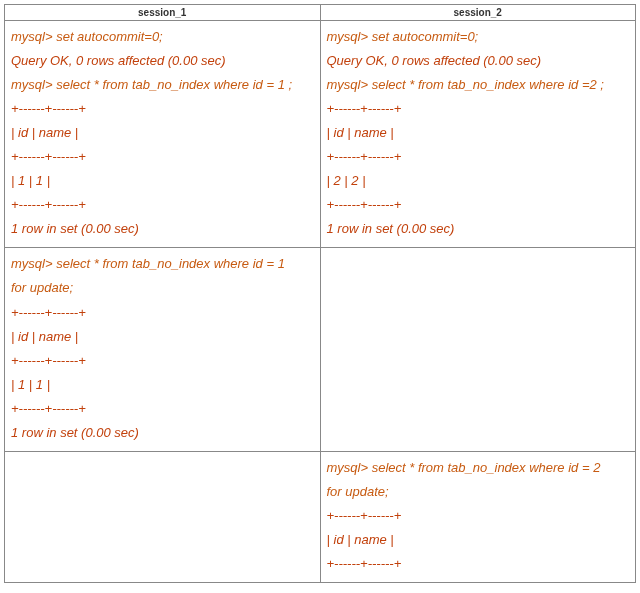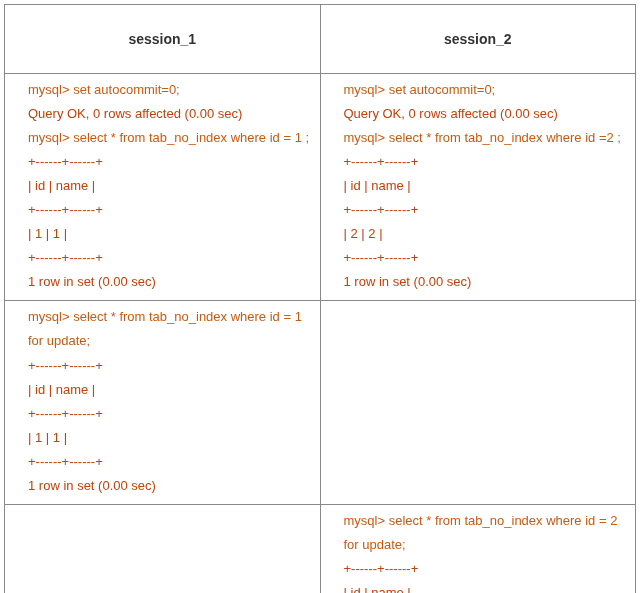--- a/index.html
+++ b/index.html
@@ -16,27 +16,28 @@
       table-layout: fixed;
     }
     th, td {
       border: 1px solid #888;
       vertical-align: top;
     }
     th {
       background: #fff;
       text-align: center;
       font-weight: bold;
-      padding: 26px 6px;
+      padding: 2px 6px;
       color: #333;
-      font-size: 14px;
+      font-size: 10px;
     }
     td {
-      padding: 4px 6px 6px 23px;
+      padding: 4px 6px 6px 6px;
       line-height: 1.85;
+      font-style: italic;
     }
     .cmd {
       color: #c75b12;
     }
     .out {
       color: #c2410c;
     }
     .wrap {
       position: relative;
       width: 632px;

